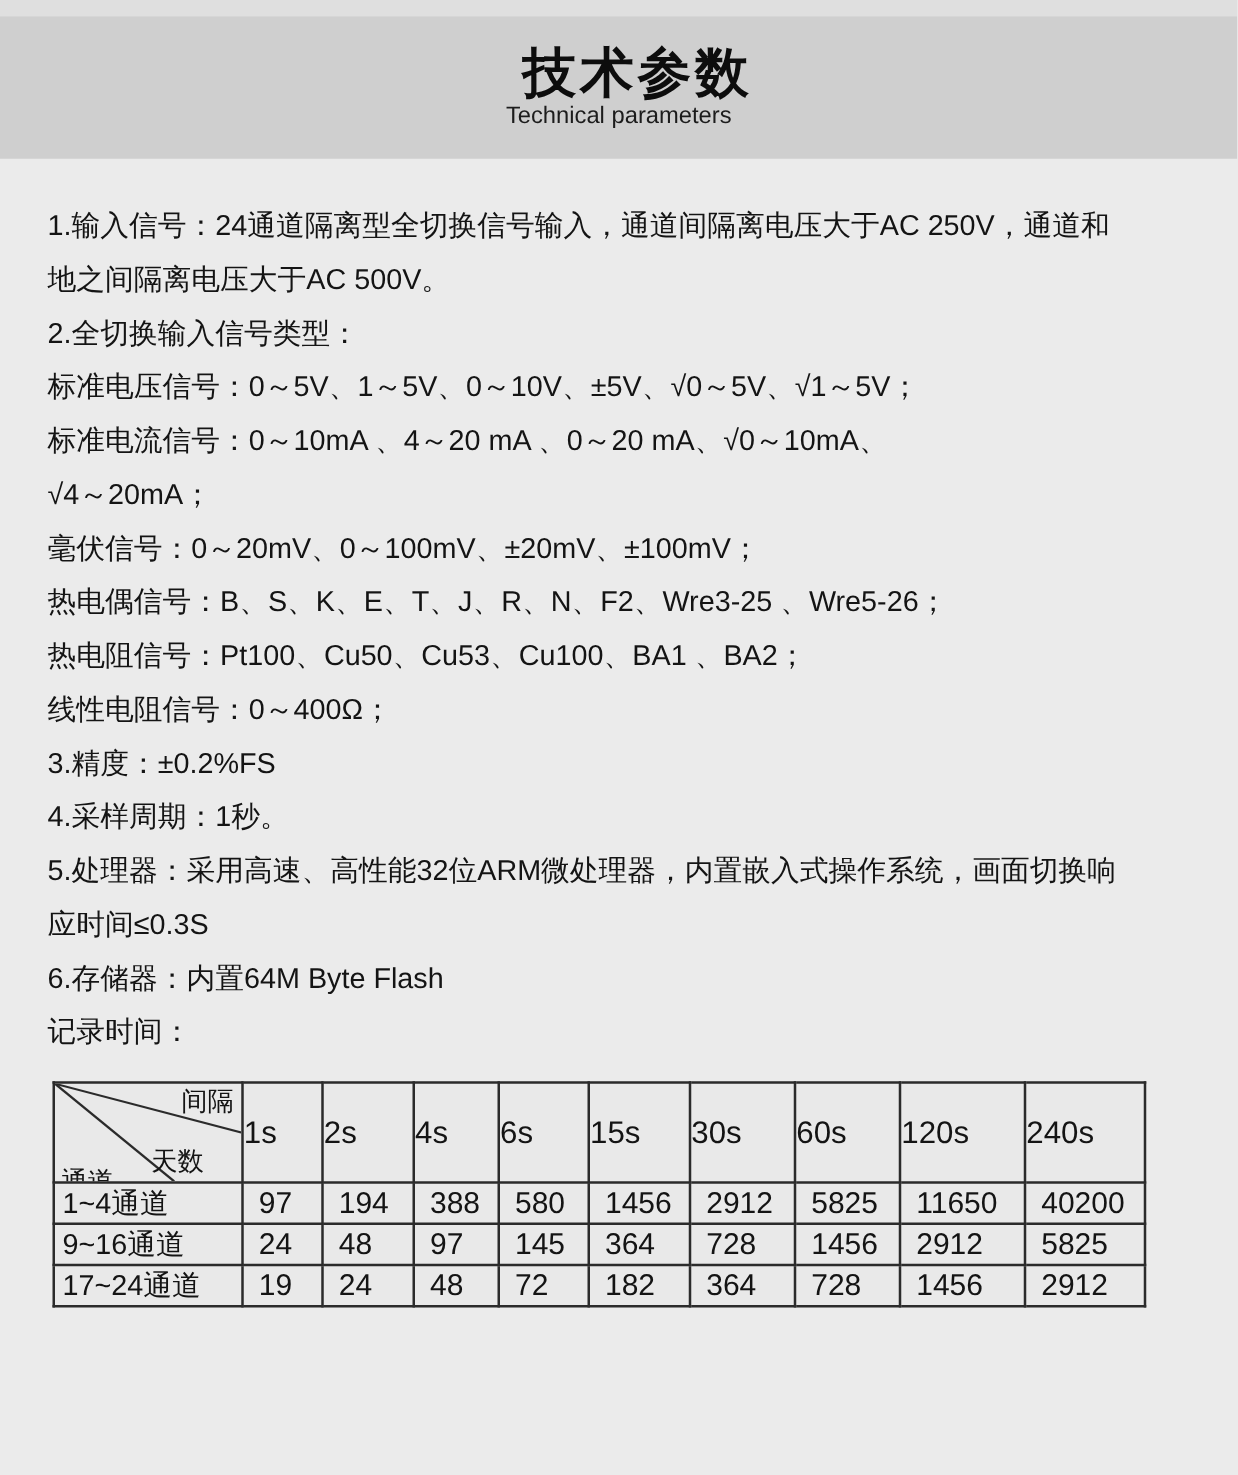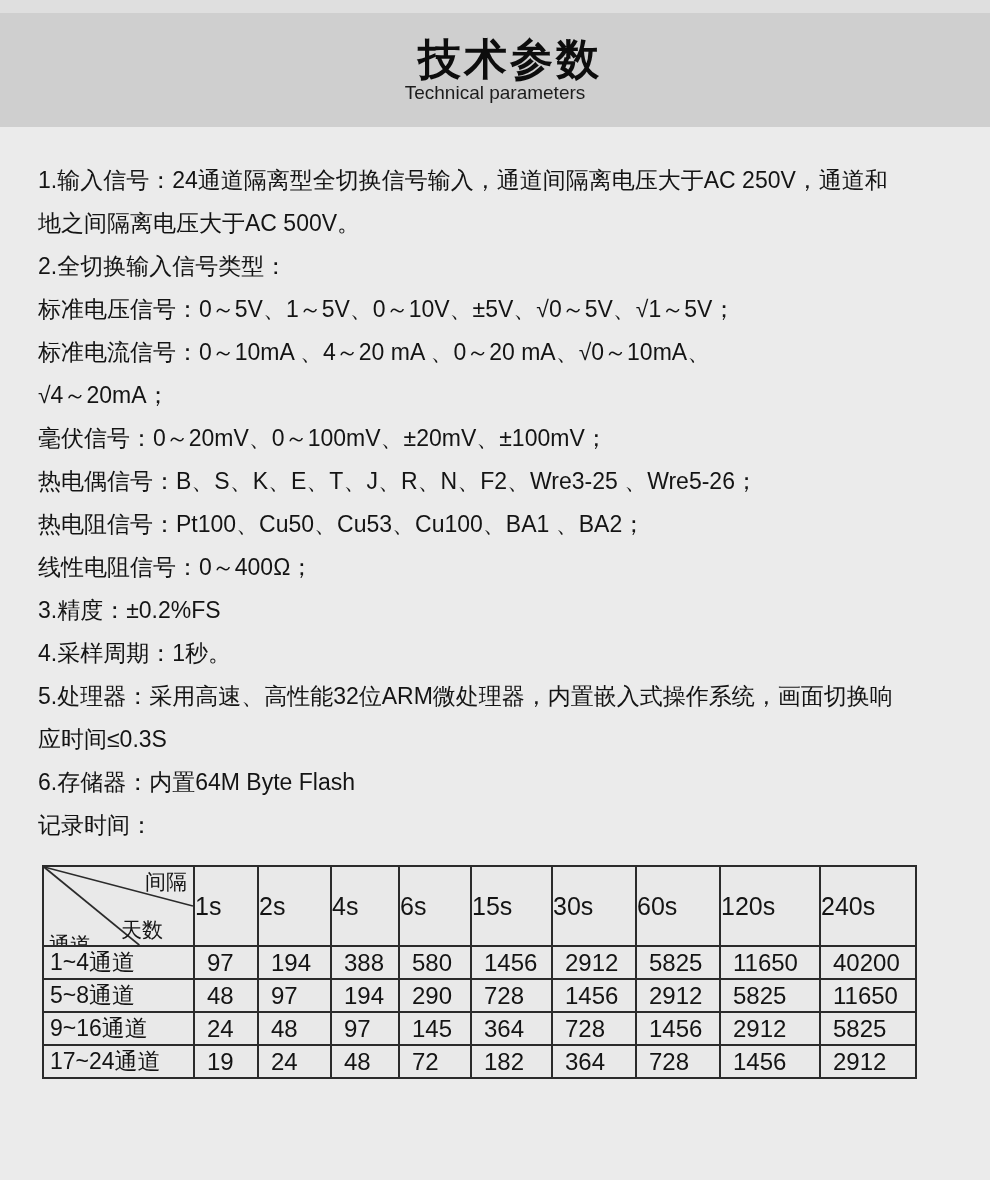--- a/index.html
+++ b/index.html
@@ -165,32 +165,20 @@
           <td class="days-cell">194</td>
           <td class="days-cell">388</td>
           <td class="days-cell">580</td>
           <td class="days-cell">1456</td>
           <td class="days-cell">2912</td>
           <td class="days-cell">5825</td>
           <td class="days-cell">11650</td>
           <td class="days-cell">40200</td>
         </tr>
         <tr>
-          <td class="channel-cell">5~8通道</td>
-          <td class="days-cell">48</td>
-          <td class="days-cell">97</td>
-          <td class="days-cell">194</td>
-          <td class="days-cell">290</td>
-          <td class="days-cell">728</td>
-          <td class="days-cell">1456</td>
-          <td class="days-cell">2912</td>
-          <td class="days-cell">5825</td>
-          <td class="days-cell">11650</td>
-        </tr>
-        <tr>
           <td class="channel-cell">9~16通道</td>
           <td class="days-cell">24</td>
           <td class="days-cell">48</td>
           <td class="days-cell">97</td>
           <td class="days-cell">145</td>
           <td class="days-cell">364</td>
           <td class="days-cell">728</td>
           <td class="days-cell">1456</td>
           <td class="days-cell">2912</td>
           <td class="days-cell">5825</td>

